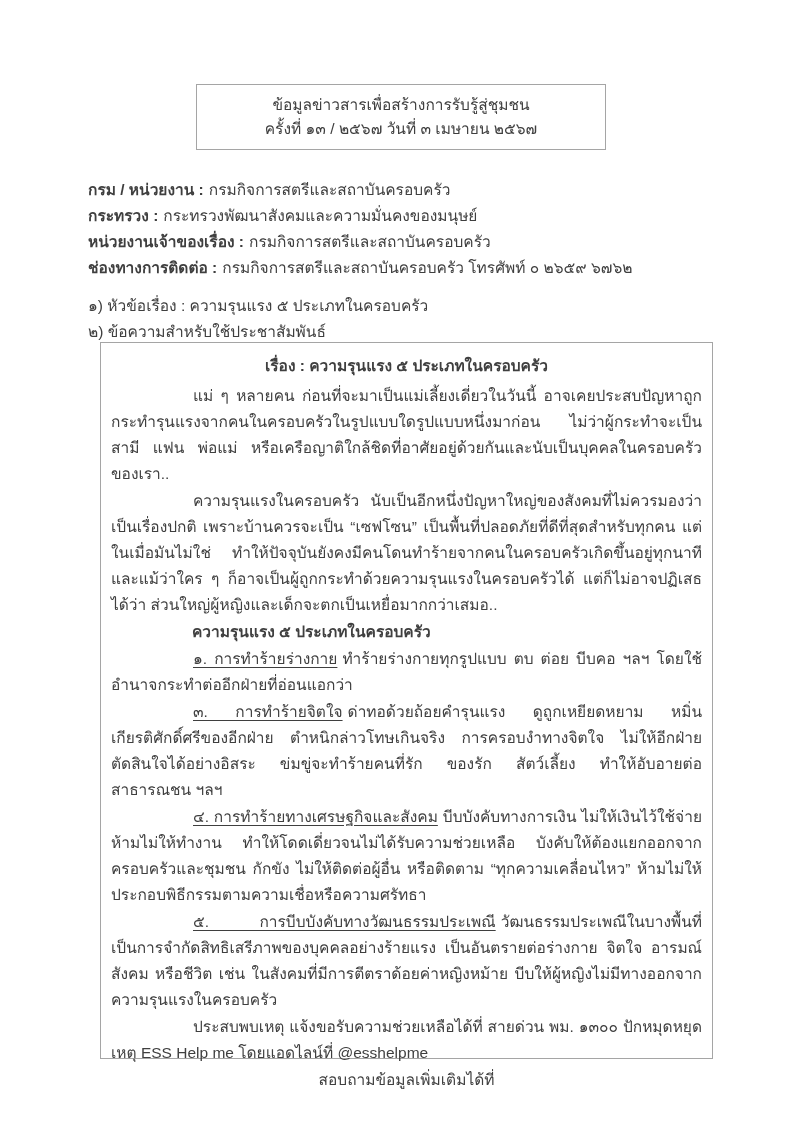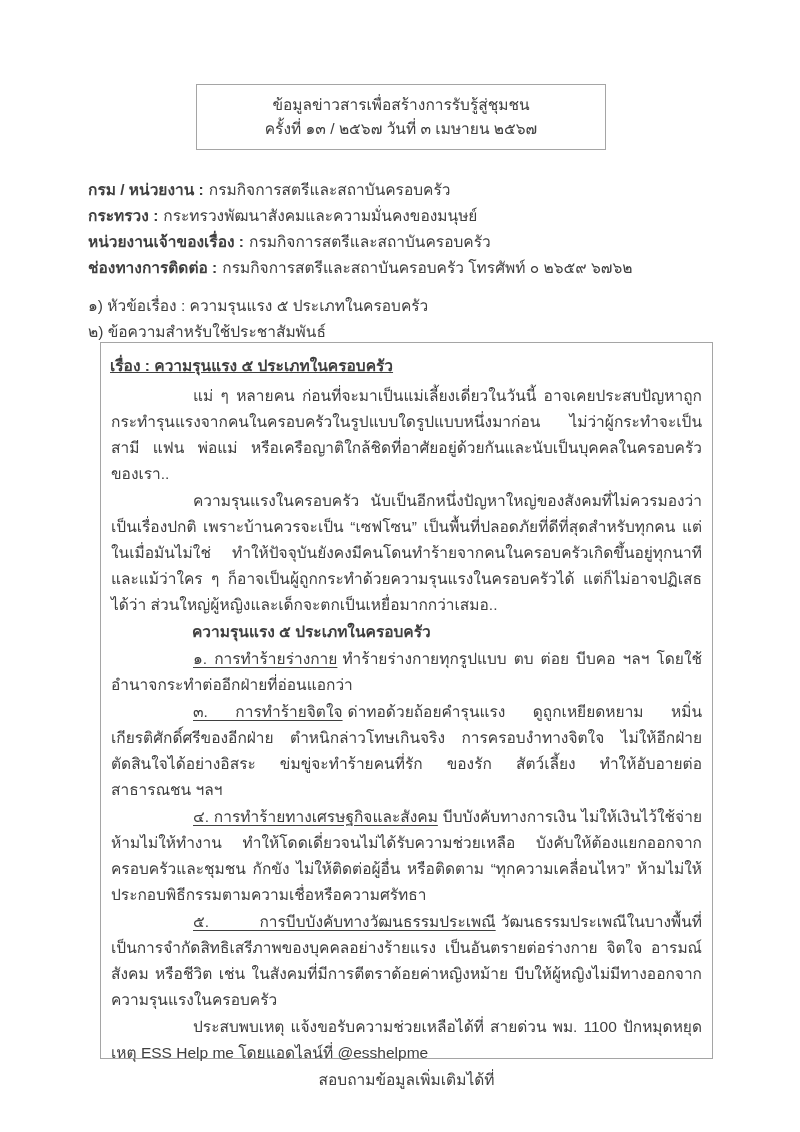--- a/index.html
+++ b/index.html
@@ -52,24 +52,23 @@
     left: 100px;
     width: 613px;
     height: 717px;
     border: 1px solid #a5a5a5;
     box-sizing: border-box;
     padding: 8px 9px 6px 9px;
     font-size: 15.5px;
     line-height: 26px;
   }
   .article-title {
-    text-align: left;
+    text-align: center;
     font-weight: bold;
     margin: 2px 0 4px 0;
-    text-decoration: underline;
   }
   .para {
     margin: 1px;
     text-align: justify;
     text-indent: 82px;
   }
   .subheading {
     font-weight: bold;
     padding-left: 82px;
   }
@@ -125,21 +124,21 @@
     <p class="para">
       <span class="item-heading">๓. การทำร้ายจิตใจ</span><span>ด่าทอด้วยถ้อยคำรุนแรง ดูถูกเหยียดหยาม หมิ่นเกียรติศักดิ์ศรีของอีกฝ่าย ตำหนิกล่าวโทษเกินจริง การครอบงำทางจิตใจ ไม่ให้อีกฝ่ายตัดสินใจได้อย่างอิสระ ข่มขู่จะทำร้ายคนที่รัก ของรัก สัตว์เลี้ยง ทำให้อับอายต่อสาธารณชน ฯลฯ</span>
     </p>
     <p class="para">
       <span class="item-heading">๔. การทำร้ายทางเศรษฐกิจและสังคม</span><span>บีบบังคับทางการเงิน ไม่ให้เงินไว้ใช้จ่าย ห้ามไม่ให้ทำงาน ทำให้โดดเดี่ยวจนไม่ได้รับความช่วยเหลือ บังคับให้ต้องแยกออกจากครอบครัวและชุมชน กักขัง ไม่ให้ติดต่อผู้อื่น หรือติดตาม “ทุกความเคลื่อนไหว” ห้ามไม่ให้ประกอบพิธีกรรมตามความเชื่อหรือความศรัทธา</span>
     </p>
     <p class="para">
       <span class="item-heading">๕. การบีบบังคับทางวัฒนธรรมประเพณี</span><span>วัฒนธรรมประเพณีในบางพื้นที่เป็นการจำกัดสิทธิเสรีภาพของบุคคลอย่างร้ายแรง เป็นอันตรายต่อร่างกาย จิตใจ อารมณ์ สังคม หรือชีวิต เช่น ในสังคมที่มีการตีตราด้อยค่าหญิงหม้าย บีบให้ผู้หญิงไม่มีทางออกจากความรุนแรงในครอบครัว</span>
     </p>
 
-    <p class="para">ประสบพบเหตุ แจ้งขอรับความช่วยเหลือได้ที่ สายด่วน พม. 1100 ปักหมุดหยุดเหตุ ESS Help me โดยแอดไลน์ที่ @esshelpme</p>
+    <p class="para">ประสบพบเหตุ แจ้งขอรับความช่วยเหลือได้ที่ สายด่วน พม. ๑๓๐๐ ปักหมุดหยุดเหตุ ESS Help me โดยแอดไลน์ที่ @esshelpme</p>
 
     <div class="article-footer">
       <div>สอบถามข้อมูลเพิ่มเติมได้ที่</div>
 
     </div>
   </div>
 
 </div>
 
 </body></html>

